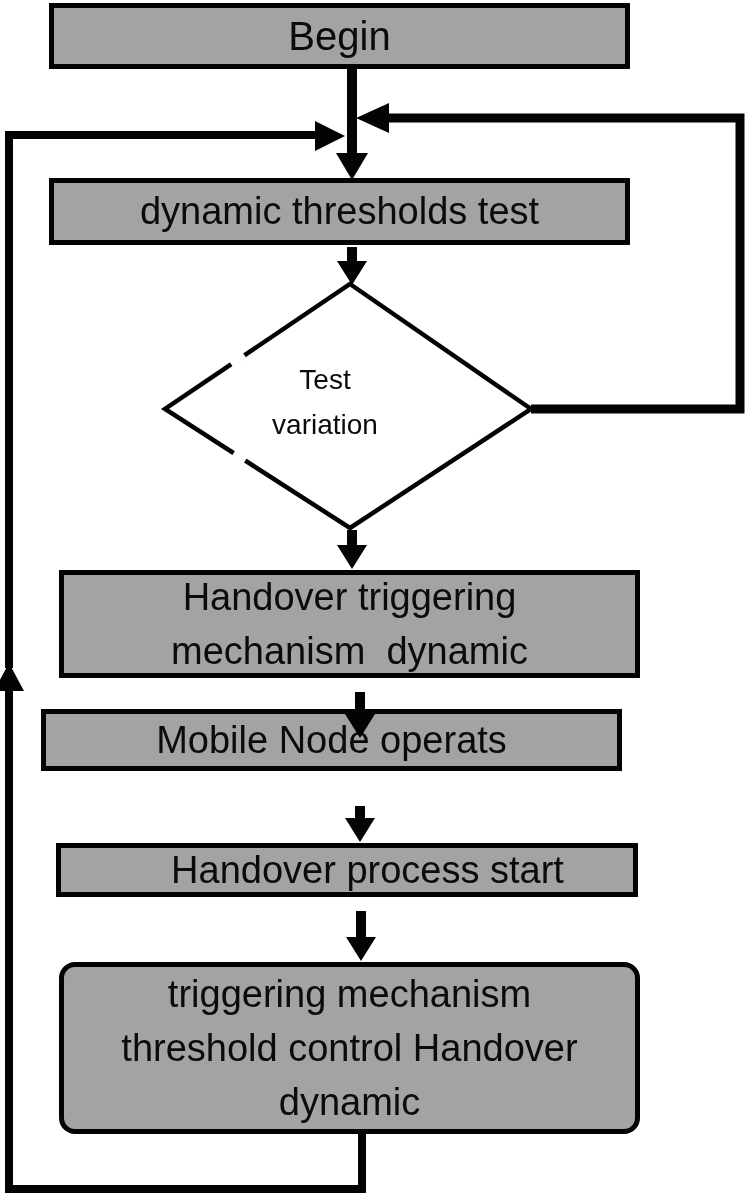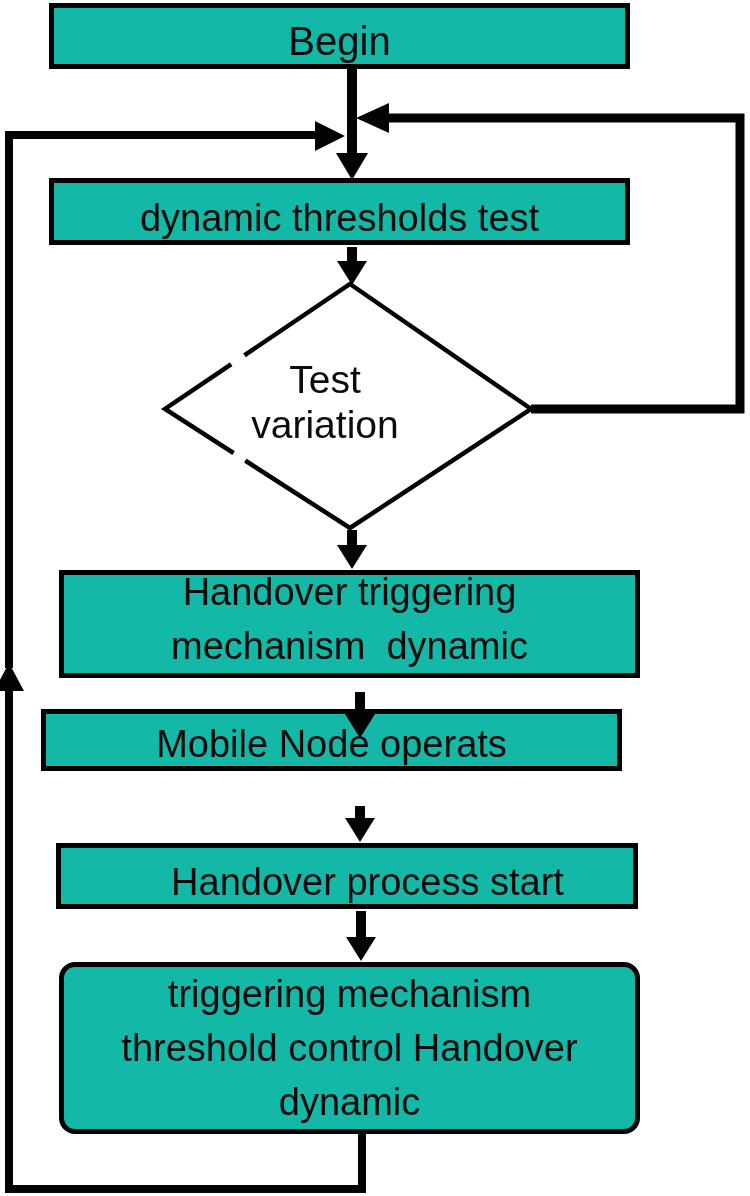--- a/index.html
+++ b/index.html
@@ -1,30 +1,30 @@
 <!DOCTYPE html>
 <html><head>
 <meta charset="utf-8">
 <style>
   html,body{margin:0;padding:0;background:#fff;}
   #canvas{
     position:relative;width:750px;height:1196px;background:#ffffff;
     font-family:"Liberation Sans","DejaVu Sans",sans-serif;overflow:hidden;
   }
   .node{
-    position:absolute;background:#14b8a6;border:5px solid #030303;
+    position:absolute;background:#a3a3a3;border:5px solid #030303;
     box-sizing:border-box;display:flex;flex-direction:column;
-    align-items:center;justify-content:flex-end;z-index:1;
+    align-items:center;justify-content:center;z-index:1;
     color:#0b0b0b;text-align:center;
   }
   .node .ln{white-space:pre-wrap;}
   #svg-layer{position:absolute;left:0;top:0;z-index:2;pointer-events:none;}
   #diamond-label{
     position:absolute;left:145px;top:357px;width:360px;z-index:3;
-    text-align:center;font-size:39px;line-height:45px;color:#0b0b0b;
+    text-align:center;font-size:28px;line-height:45px;color:#0b0b0b;
   }
   .fs-begin{font-size:40px;}
   .fs-box{font-size:38px;}
   .lh2{line-height:54px;}
 </style>
 </head>
 <body>
 
 <div id="canvas">
 
@@ -38,21 +38,21 @@
 
   <div class="node fs-box lh2" style="left:59px;top:570px;width:581px;height:108px;">
     <div class="ln">Handover triggering</div>
     <div class="ln">mechanism  dynamic</div>
   </div>
 
   <div class="node fs-box" style="left:41px;top:709px;width:581px;height:62px;">
     <div class="ln">Mobile Node operats</div>
   </div>
 
-  <div class="node fs-box" style="left:56px;top:843px;width:582px;height:66px;padding-left:41px;">
+  <div class="node fs-box" style="left:56px;top:843px;width:582px;height:54px;padding-left:41px;">
     <div class="ln">Handover process start</div>
   </div>
 
   <div class="node fs-box lh2" style="left:59px;top:962px;width:581px;height:172px;border-radius:16px;">
     <div class="ln">triggering mechanism</div>
     <div class="ln">threshold control Handover</div>
     <div class="ln">dynamic</div>
   </div>
 
   <svg id="svg-layer" width="750" height="1196" viewBox="0 0 750 1196">

